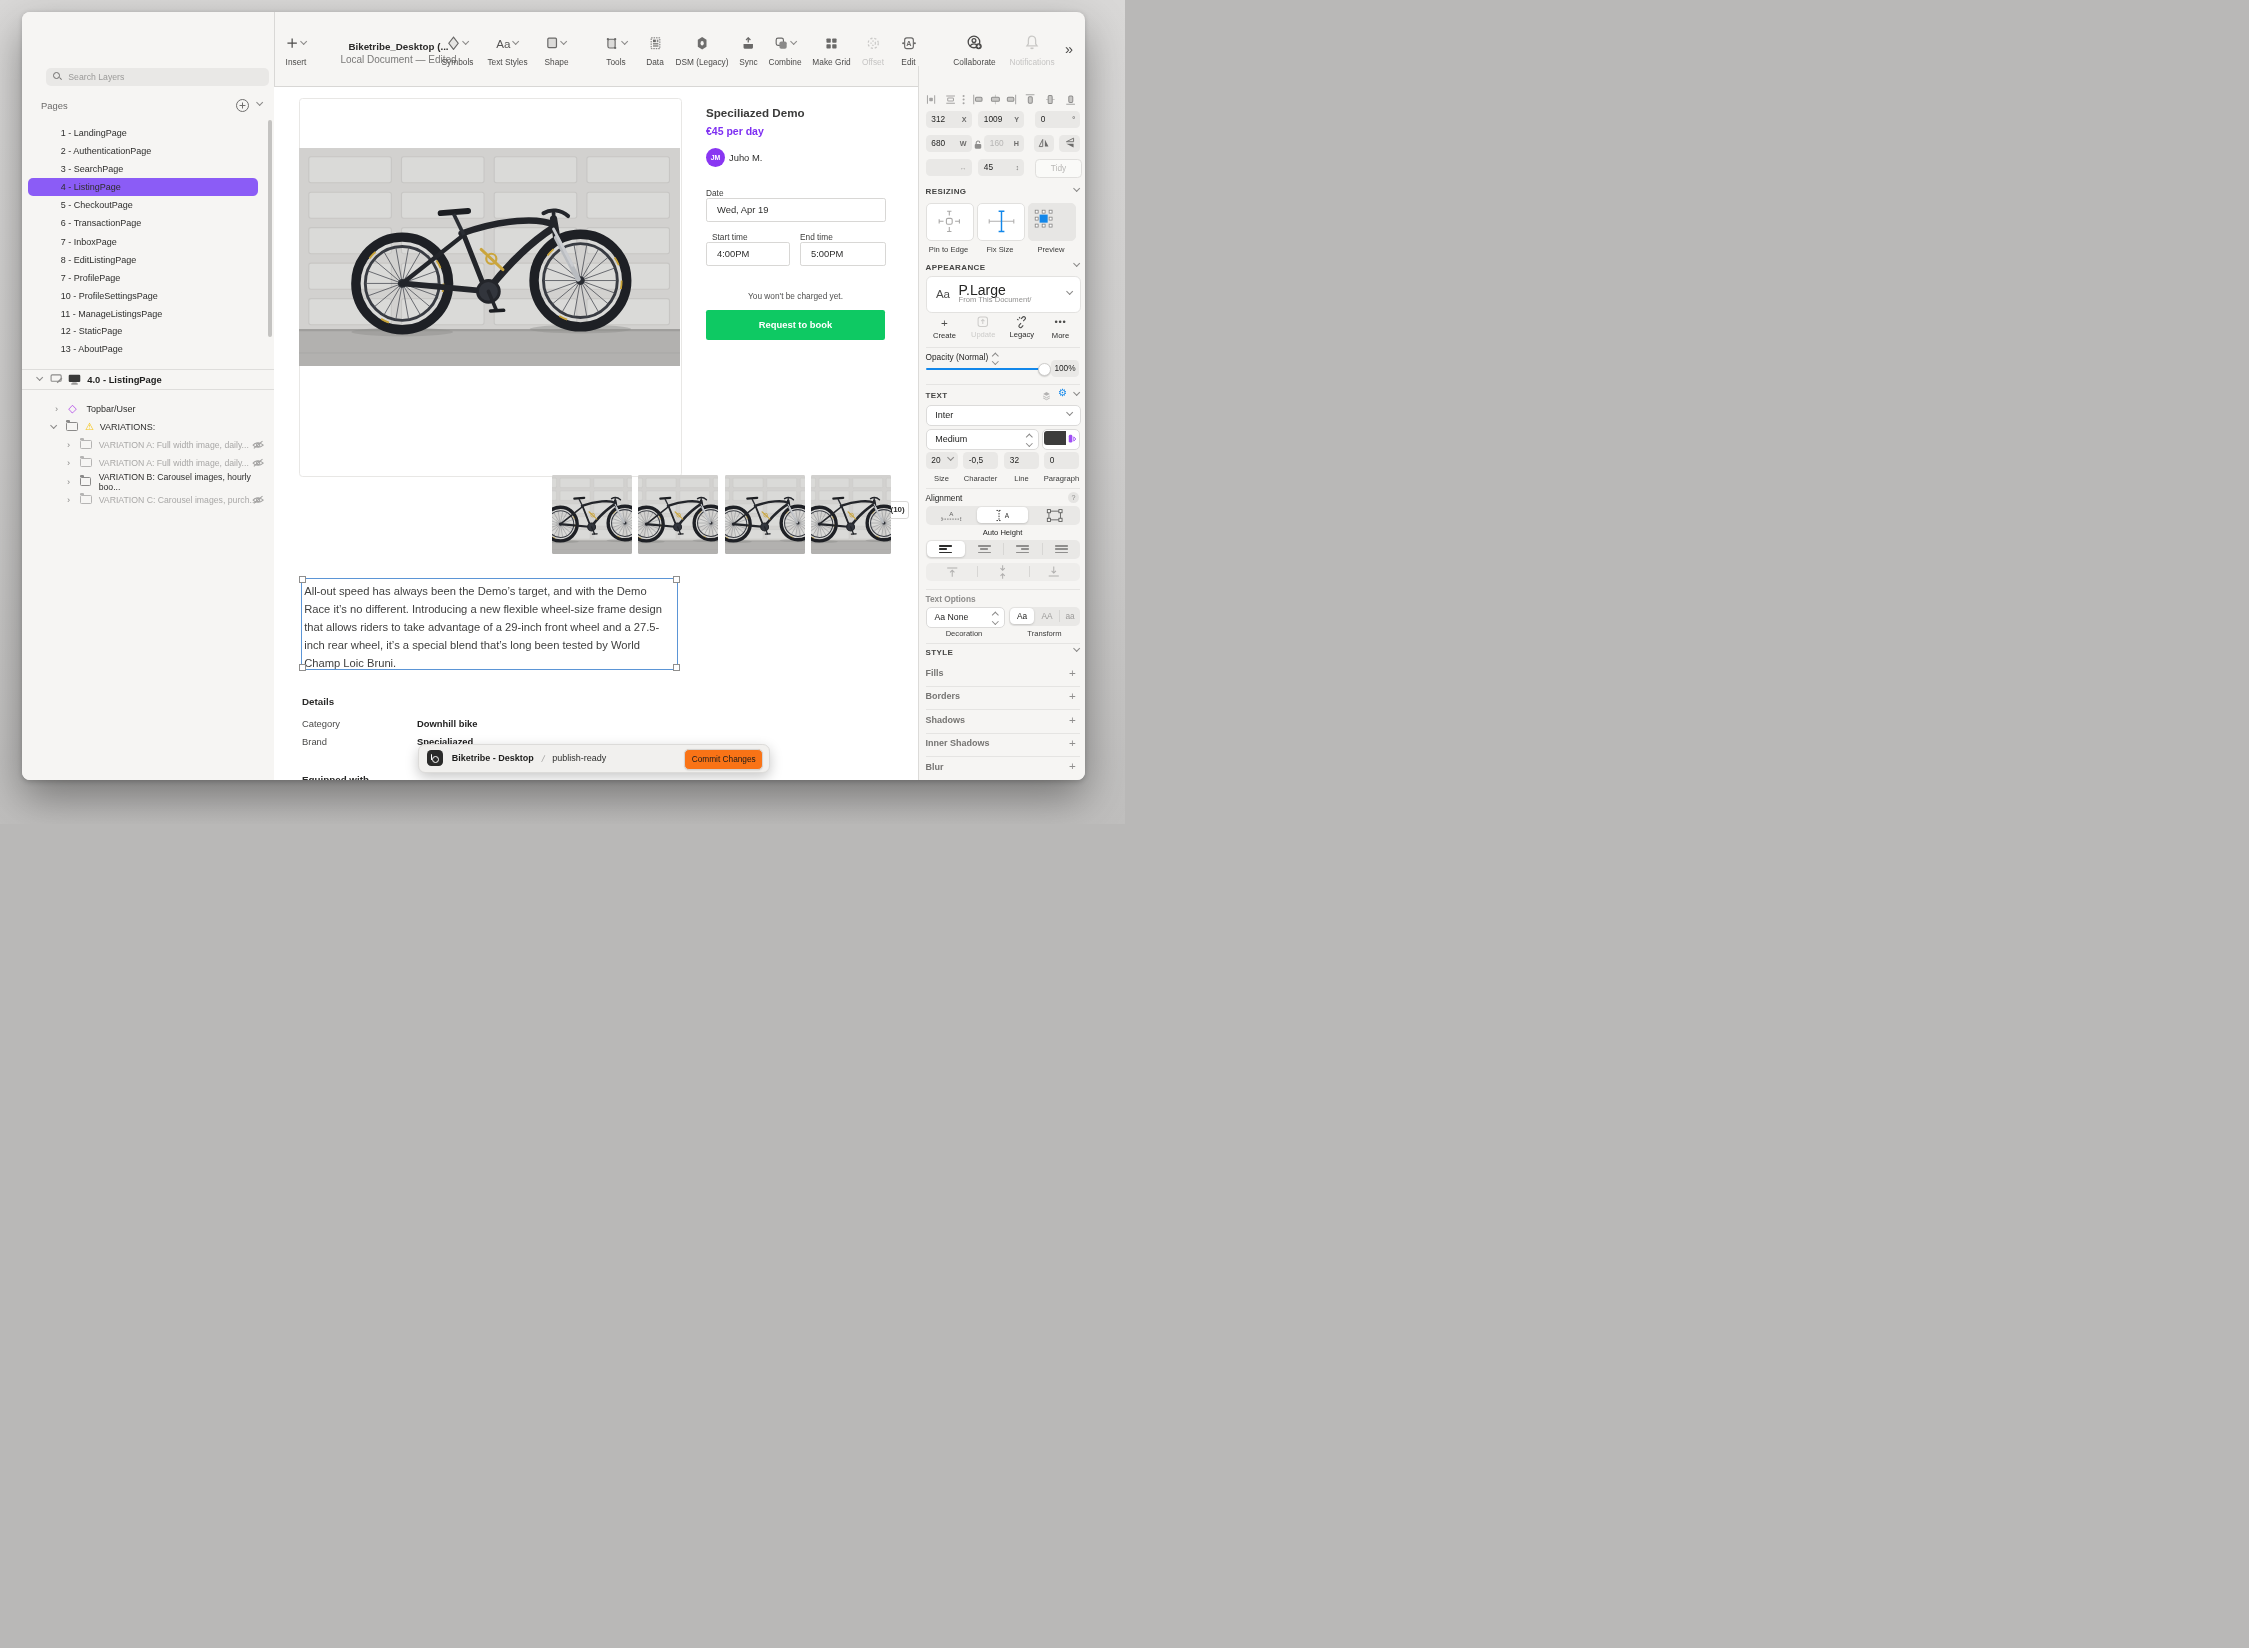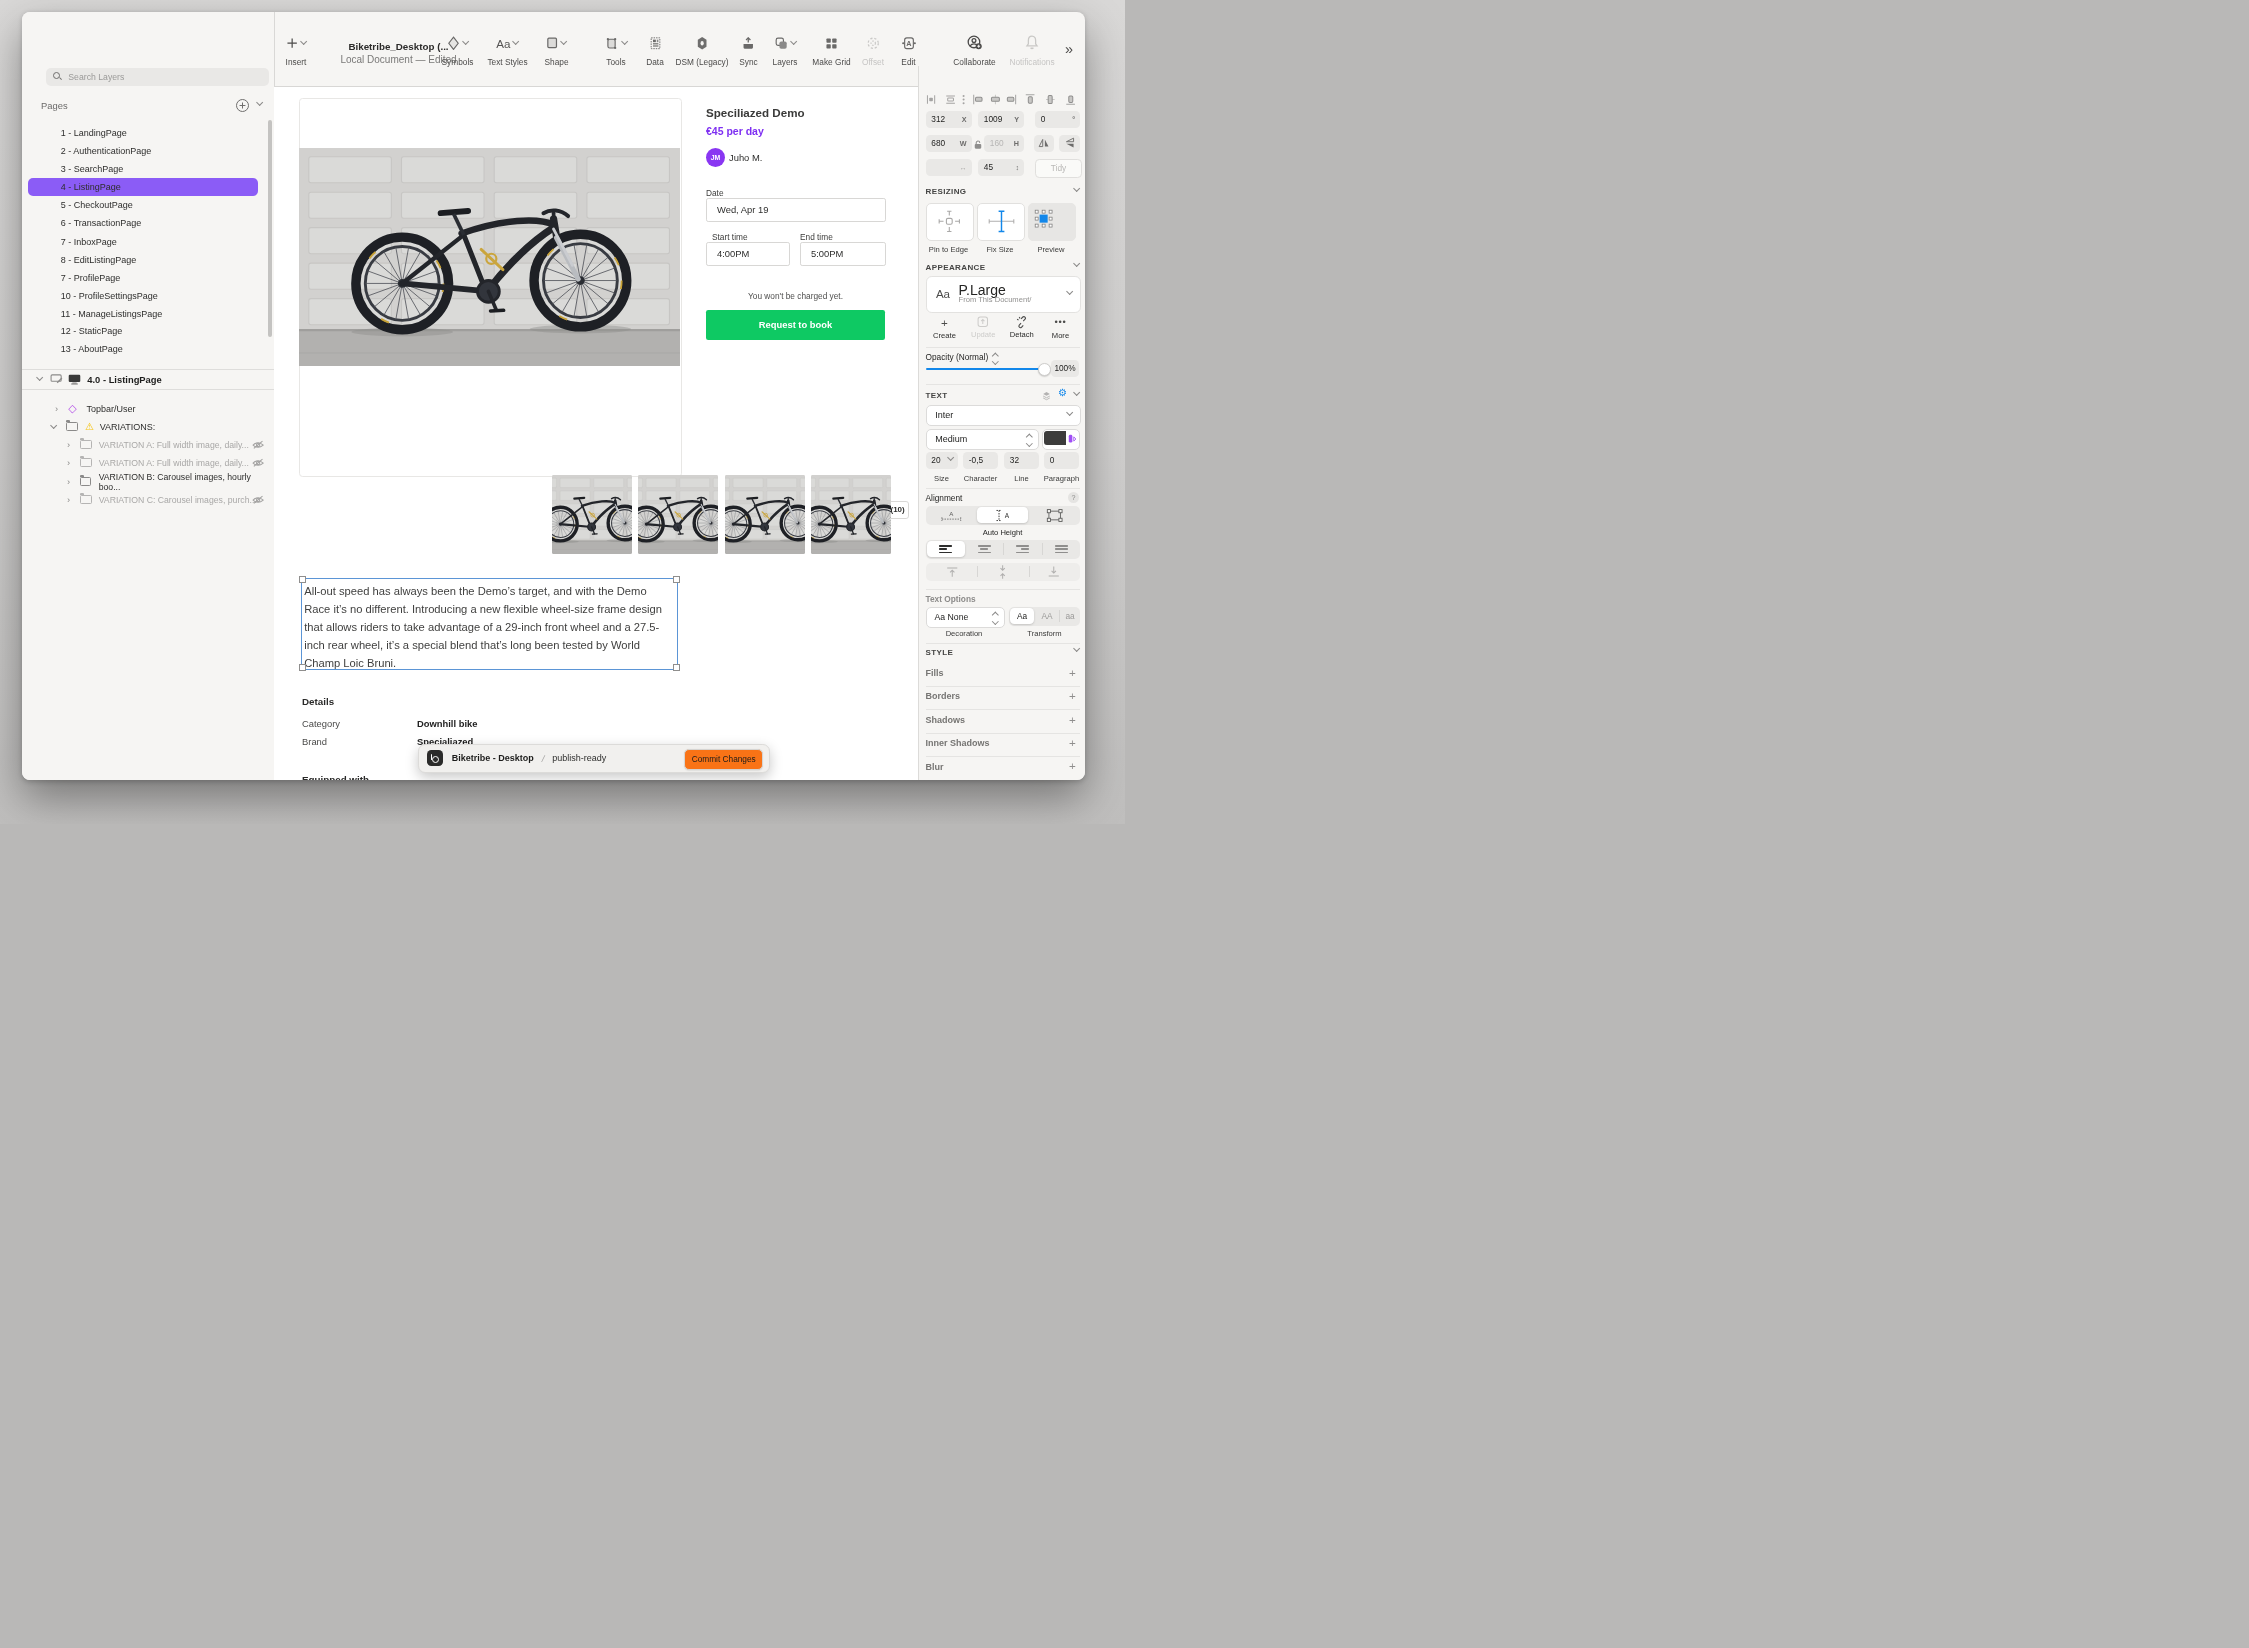--- a/index.html
+++ b/index.html
@@ -210,21 +210,21 @@
       <div class="tb-lab">Sync</div>
     </div>
     <div class="tb-item" style="left:739px;width:48px;">
       <div class="tb-ico">
           <svg width="14.5" height="14.5" viewBox="0 0 20 20">
             <rect x="3" y="3" width="10" height="10" rx="2.5" fill="none" stroke="#6a6968" stroke-width="1.6"></rect>
             <rect x="7.5" y="7.5" width="10" height="10" rx="2.5" fill="#8a8988"></rect>
           </svg>
           <span class="chv"></span>
         </div>
-      <div class="tb-lab">Layers</div>
+      <div class="tb-lab">Combine</div>
     </div>
     <div class="tb-item" style="left:785px;width:49px;">
       <div class="tb-ico">
           <svg width="13" height="13" viewBox="0 0 18 18">
             <g fill="#6a6968">
               <rect x="2" y="2" width="6" height="6" rx="1"></rect>
               <rect x="10" y="2" width="6" height="6" rx="1"></rect>
               <rect x="2" y="10" width="6" height="6" rx="1"></rect>
               <rect x="10" y="10" width="6" height="6" rx="1"></rect>
             </g>
@@ -1011,21 +1011,21 @@
             <div style="font-size:7.6px;color:#cdccca;margin-top:2.2px;">Update</div>
           </div>
         <div style="width:38px;">
             <svg width="12.3" height="12.3" viewBox="0 0 17 17" style="margin:0.7px auto;">
               <g stroke="#4c4c4b" stroke-width="1.5" fill="none">
                 <path d="M7 10 L4.5 12.5 a2.2 2.2 0 0 0 3.1 3.1 L10 13"></path>
                 <path d="M10 7 L12.5 4.5 a2.2 2.2 0 0 0 -3.1 -3.1 L7 4"></path>
                 <path d="M3.5 5.5 L1.5 4.5 M5.5 3.5 L4.5 1.5"></path>
               </g>
             </svg>
-            <div style="font-size:7.6px;color:#2b2b2a;margin-top:1.4px;">Detach</div>
+            <div style="font-size:7.6px;color:#2b2b2a;margin-top:1.4px;">Legacy</div>
           </div>
         <div style="width:38px;">
             <div style="font-size:9.4px;color:#4c4c4b;height:13px;letter-spacing:0.7px;">•••</div>
             <div style="font-size:7.6px;color:#2b2b2a;margin-top:2.9px;">More</div>
           </div>
       </div>
       <div class="pdiv" style="top:281px;"></div>
 
       <div class="abs" style="left:6.5px;top:286px;font-size:8.3px;color:#242423;">Opacity (Normal)</div>
       <div class="stp" style="left:74px;top:288px;right:auto;">

